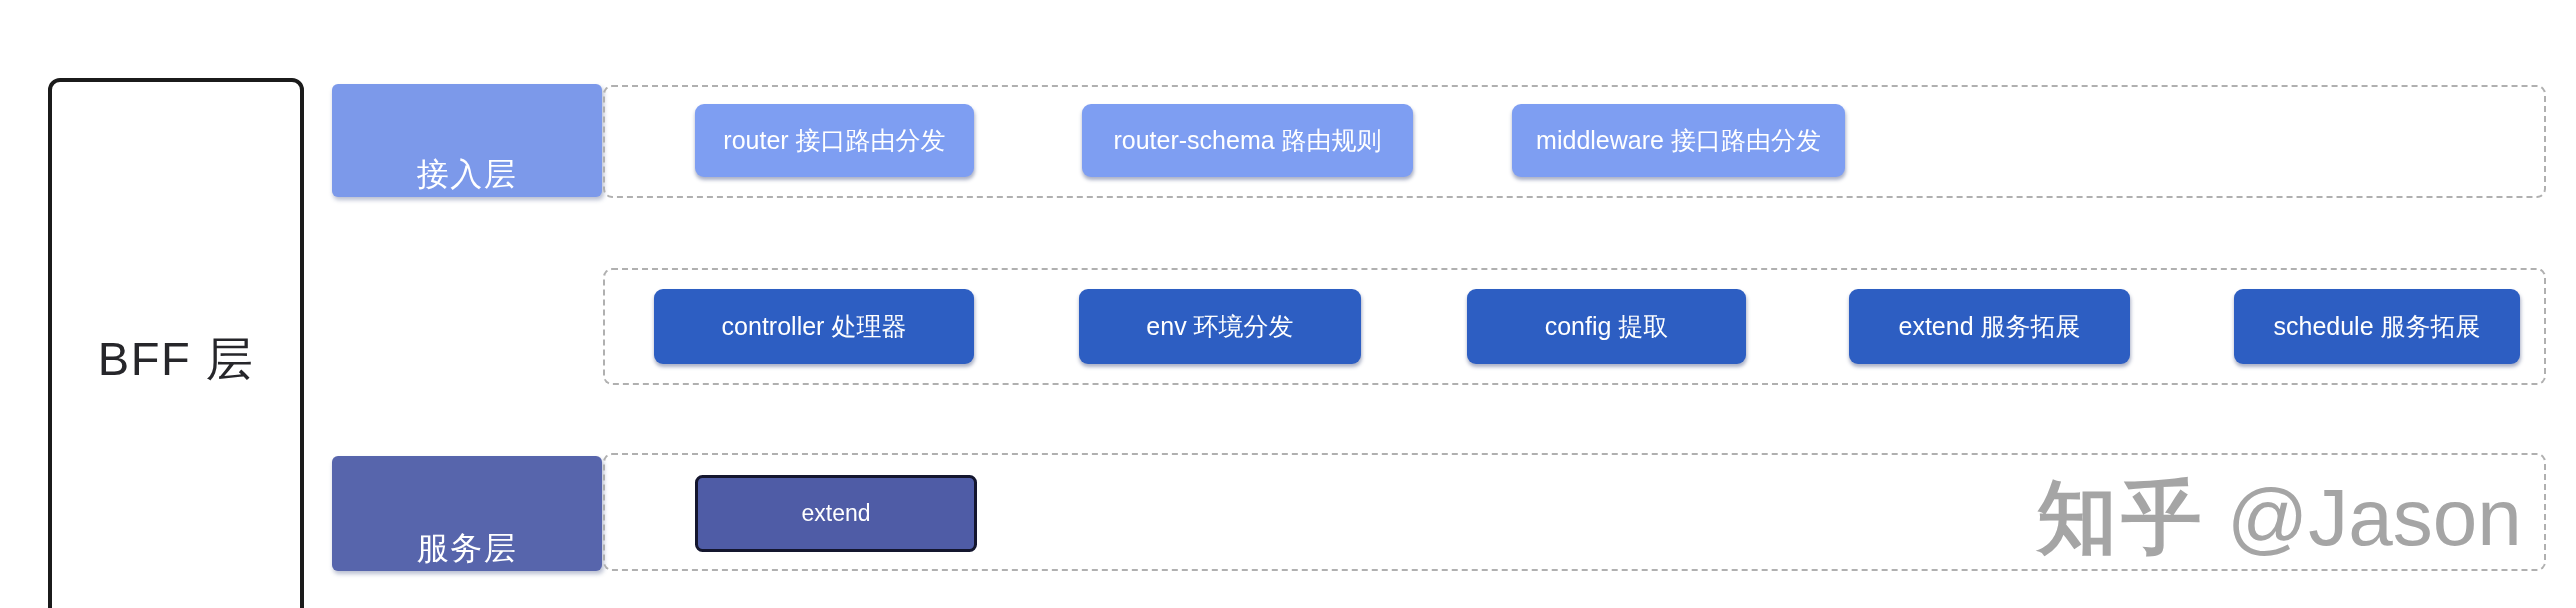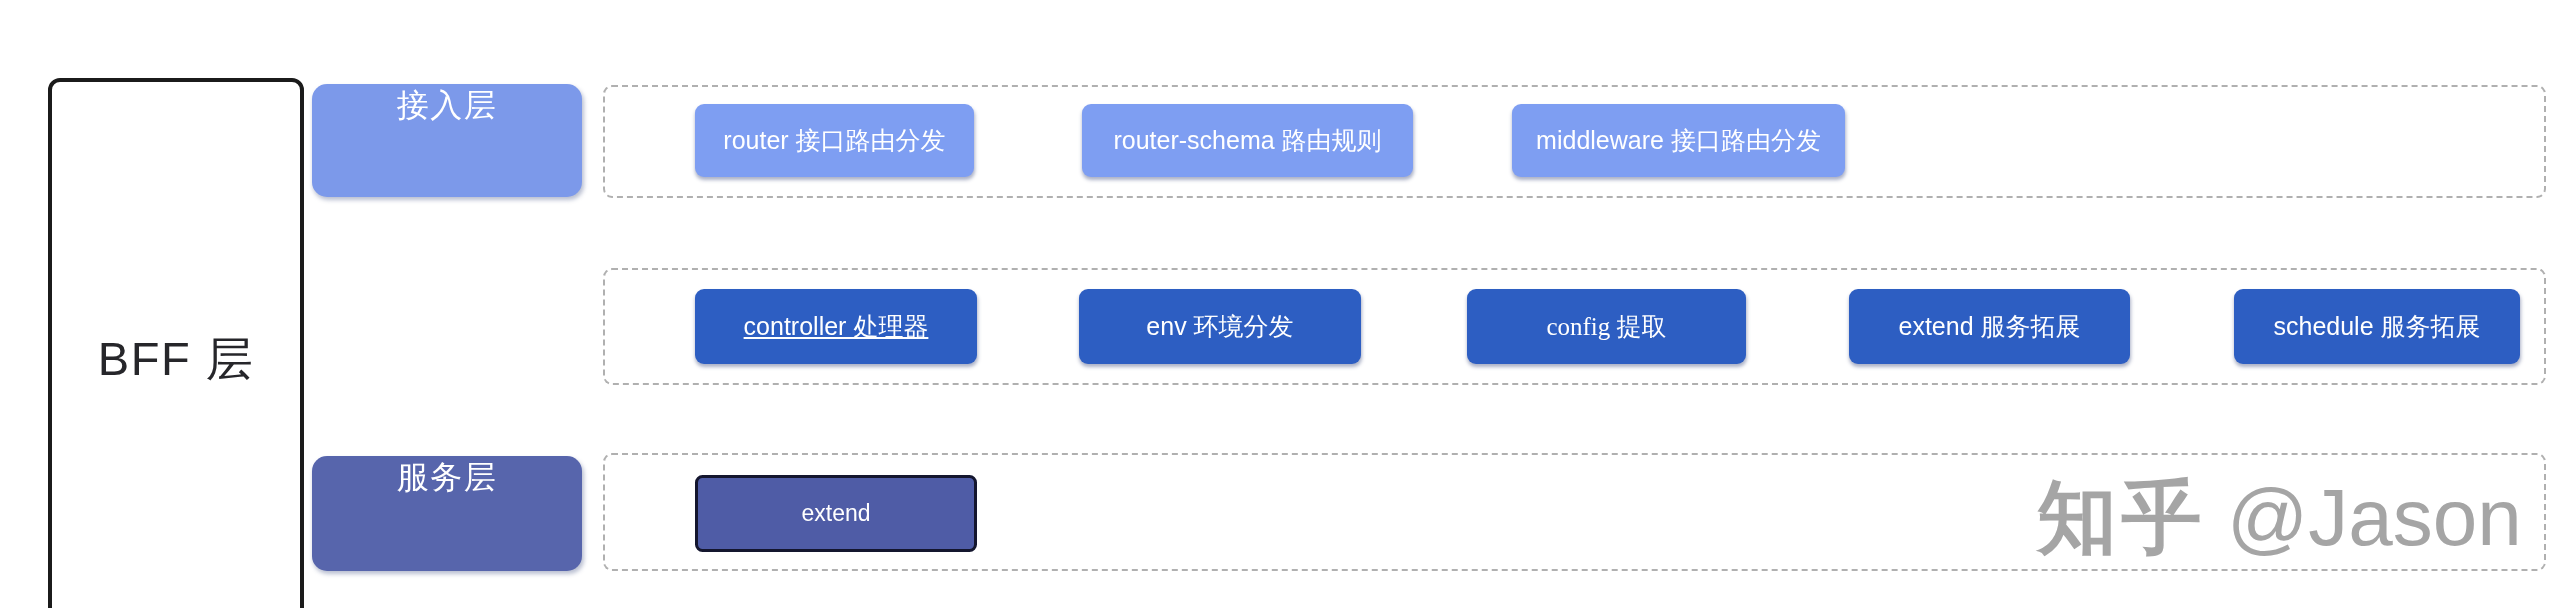--- a/index.html
+++ b/index.html
@@ -31,24 +31,24 @@
   .bff-box span {
     font-size: 47px;
     color: #26262a;
     letter-spacing: 1.5px;
     white-space: nowrap;
   }
 
   
   .label-box {
     position: absolute;
-    left: 312px;
+    left: 332px;
     width: 270px;
-    border-radius: 15px;
-    display: flex; align-items: flex-start; justify-content: center;
+    border-radius: 6px;
+    display: flex; align-items: flex-end; justify-content: center;
     color: #ffffff;
     font-size: 32px;
     letter-spacing: 1.5px;
     box-shadow: 1.5px 3px 4.5px rgba(80, 95, 140, 0.40);
   }
   .row1-label { top: 84px; height: 113px; background: #7c99ea; }
   .row2-label { top: 269px; height: 115px; background: #2b58b6; }
   .row3-label { top: 456px; height: 115px; background: #5765ac; }
 
   
@@ -74,23 +74,23 @@
     white-space: nowrap;
     box-shadow: 0.8px 3px 3.8px rgba(70, 85, 130, 0.45);
   }
   .r1 { top: 104px; height: 73px; background: #7e9ef2; }
   .r2 { top: 289px; height: 75px; background: #2d5ec2; }
 
   .r1.i0 { left: 695px;  width: 279px; }
   .r1.i1 { left: 1082px; width: 331px; }
   .r1.i2 { left: 1512px; width: 333px; }
 
-  .r2.i0 { left: 695px;  width: 282px; text-decoration: underline; }
+  .r2.i0 { left: 654px;  width: 320px; }
   .r2.i1 { left: 1079px; width: 282px; }
-  .r2.i2 { left: 1467px; width: 279px; font-family: Liberation Serif, serif; }
+  .r2.i2 { left: 1467px; width: 279px; }
   .r2.i3 { left: 1849px; width: 281px; }
   .r2.i4 { left: 2234px; width: 286px; }
 
   .service-box {
     position: absolute;
     left: 695px; top: 475px;
     width: 282px; height: 77px;
     background: #4f5ca6;
     border: 3.8px solid #14162e;
     border-radius: 7.5px;

